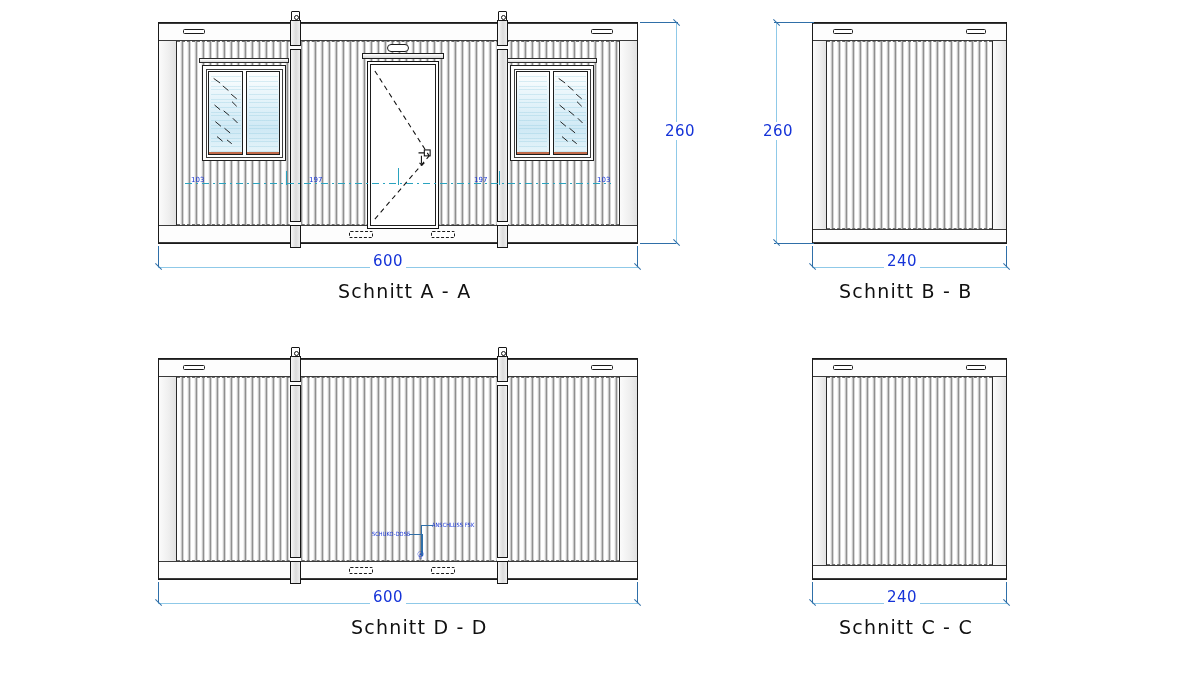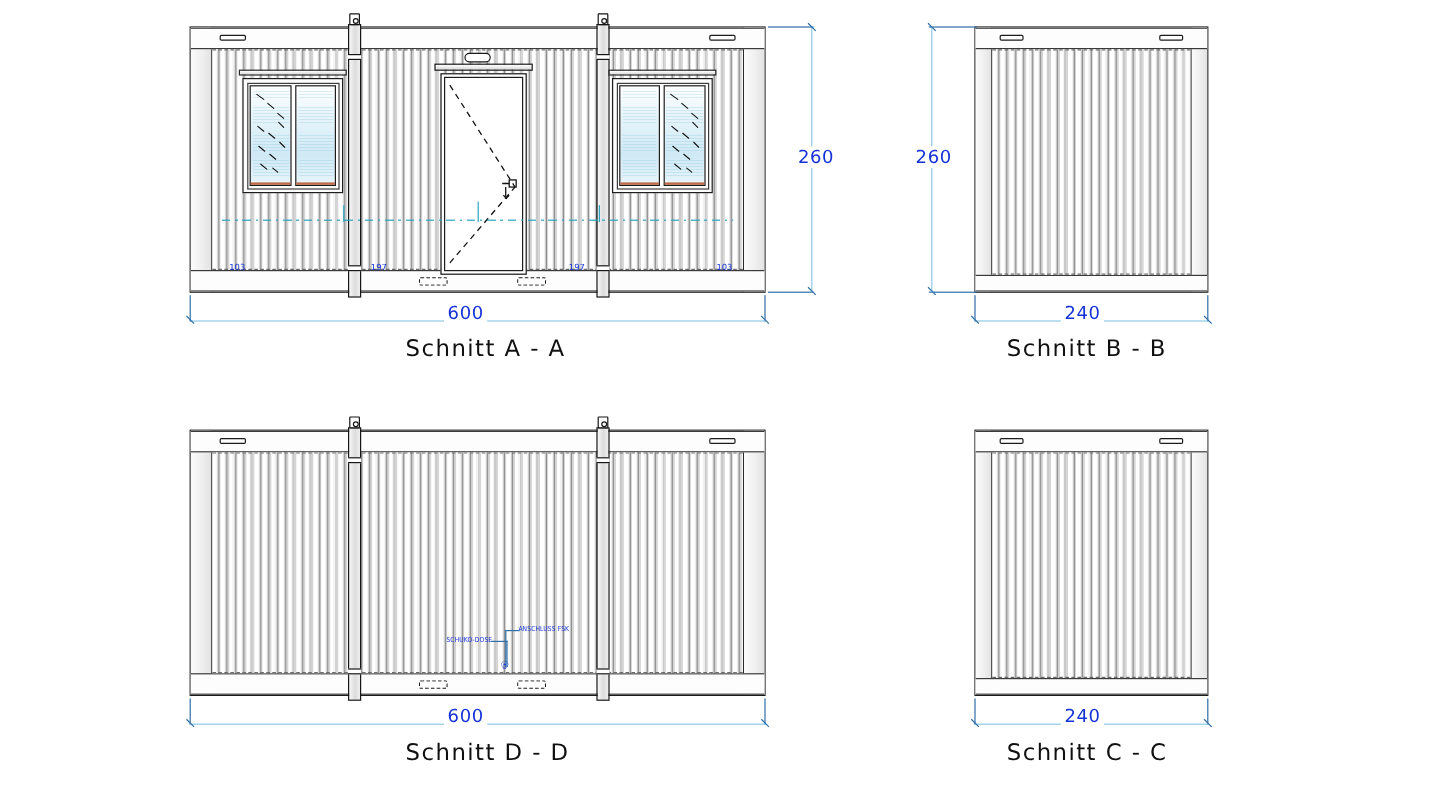--- a/index.html
+++ b/index.html
@@ -187,21 +187,21 @@
   .dimtxt{
     position:absolute;
     color:#1533d8;
     font-family:"DejaVu Sans", sans-serif;
     font-size:15px;
     letter-spacing:0.5px;
     white-space:nowrap;
     background:#ffffff;
     padding:0 3px;
   }
-  .dimtxt.sm{font-size:7px;letter-spacing:0;padding:0 1px;margin-top:43px;}
+  .dimtxt.sm{font-size:7px;letter-spacing:0;padding:0 1px;}
   .tick{
     position:absolute;
     width:9px;height:1.2px;
     background:#2f6fa8;
     transform:rotate(45deg);
   }
 
   
   .axis{
     position:absolute;height:1px;
@@ -422,21 +422,21 @@
       <div class="sym" style="left:258px;top:193px;font-size:8px;">☉</div>
     </div>
 
     <div class="ext v" style="left:0;top:224px;height:22px;"></div>
     <div class="ext v" style="left:479px;top:224px;height:22px;"></div>
     <div class="dimline h" style="left:0;top:245px;width:480px;"></div>
     <div class="tick" style="left:-4px;top:244px;"></div>
     <div class="tick" style="left:475px;top:244px;"></div>
     <div class="dimtxt" style="left:212px;top:230px;">600</div>
 
-    <div class="cap" style="left:180px;top:258px;">Schnitt  D - D</div>
+    <div class="cap" style="left:193px;top:258px;">Schnitt  D - D</div>
   </div>
 
   <div class="view" style="left:812px;top:358px;width:195px;height:222px;">
 
     <div class="body" style="left:0;top:0;width:195px;height:222px;">
       <div class="colL" style="width:14px;"></div>
       <div class="colR" style="width:14px;"></div>
       <div class="railTop" style="height:18px;"></div>
       <div class="railBot" style="height:14px;"></div>
       <div class="corr" style="left:14px;right:14px;top:18px;bottom:14px;"></div>

